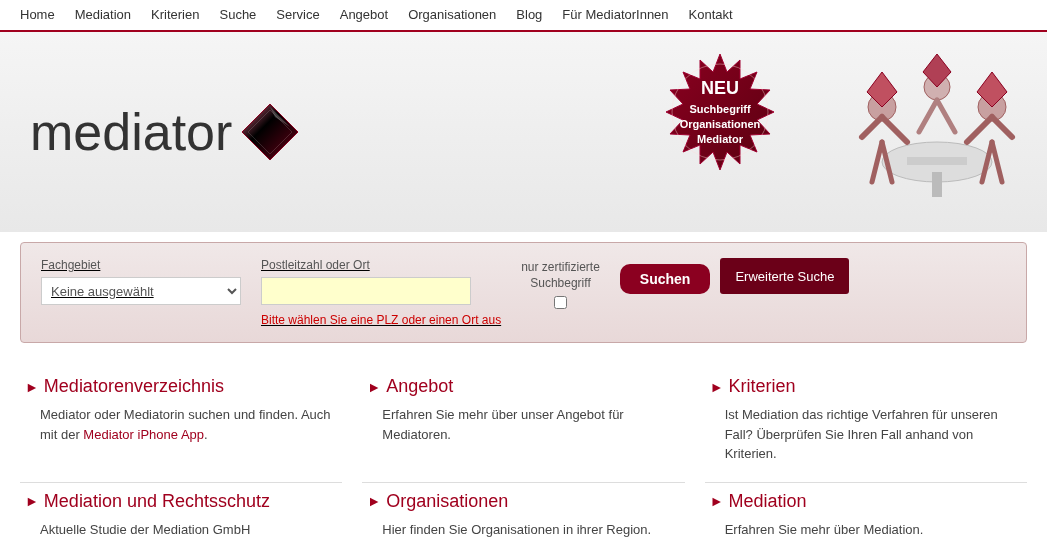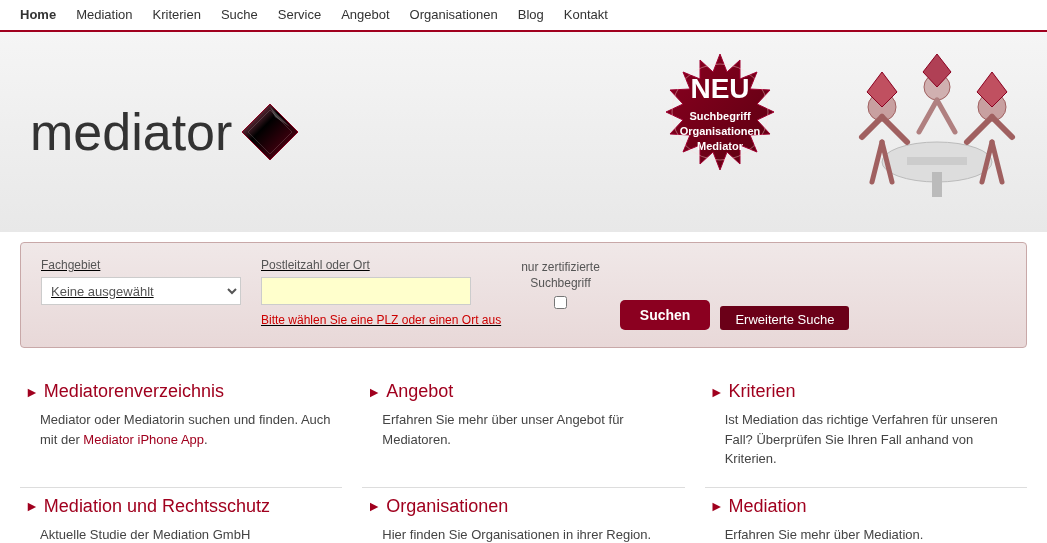--- a/index.html
+++ b/index.html
@@ -14,21 +14,21 @@
       align-items: center;
       height: 32px;
     }
     nav a {
       color: #333;
       text-decoration: none;
       font-size: 13px;
       padding: 0 10px;
       line-height: 32px;
     }
-    nav a.home { padding-left: 0; font-weight: bold; }
+    nav a.home { padding-left: 0; }
 
     
     .header {
       background: linear-gradient(to bottom, #f5f5f5, #e8e8e8);
       padding: 20px 30px;
       display: flex;
       align-items: center;
       position: relative;
       height: 200px;
       overflow: hidden;
@@ -70,21 +70,21 @@
     }
     .neu-badge-text {
       position: absolute;
       text-align: center;
       color: #fff;
       font-size: 11px;
       font-weight: bold;
       line-height: 1.4;
     }
     .neu-badge-text .neu-large {
-      font-size: 28px;
+      font-size: 18px;
       display: block;
     }
 
     
     .people-illustration {
       position: absolute;
       right: 20px;
       top: 10px;
       width: 180px;
       height: 175px;
@@ -150,33 +150,32 @@
       padding-bottom: 2px;
     }
     .btn-search {
       background: #8b0020;
       color: #fff;
       border: none;
       padding: 6px 20px;
       font-size: 14px;
       font-weight: bold;
       cursor: pointer;
-      border-radius: 5px;
+      border-radius: 10px;
       height: 30px;
     }
     .btn-extended {
       background: #6b0018;
       color: #fff;
       border: none;
       padding: 6px 15px;
       font-size: 13px;
       cursor: pointer;
       border-radius: 3px;
-      height: 24px;
-      margin-top: 48px;
+      height: 36px;
     }
     .validation-msg {
       color: #c00;
       font-size: 12px;
       margin-top: 3px;
     }
 
     
     .content-grid {
       display: grid;
@@ -223,20 +222,21 @@
 
 <nav>
   <a href="#" class="home">Home</a>
   <a href="#">Mediation</a>
   <a href="#">Kriterien</a>
   <a href="#">Suche</a>
   <a href="#">Service</a>
   <a href="#">Angebot</a>
   <a href="#">Organisationen</a>
   <a href="#">Blog</a>
+  <a href="#">Für MediatorInnen</a>
   <a href="#">Kontakt</a>
 </nav>
 
 <div class="header">
   <div class="logo-text">
     <span>mediator</span>
     <span class="logo-diamond">
       <svg viewBox="0 0 60 60" xmlns="http://www.w3.org/2000/svg">
         <defs>
           <linearGradient id="diamondGrad" x1="0%" y1="0%" x2="100%" y2="100%">

